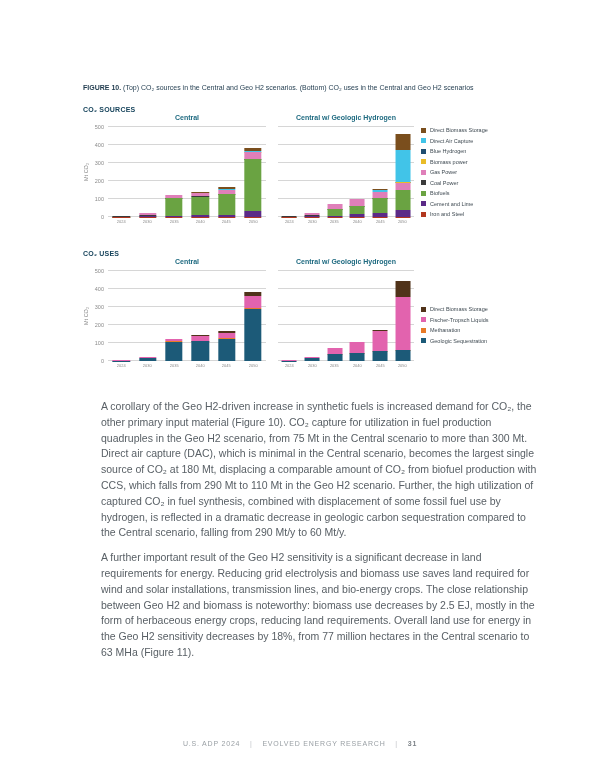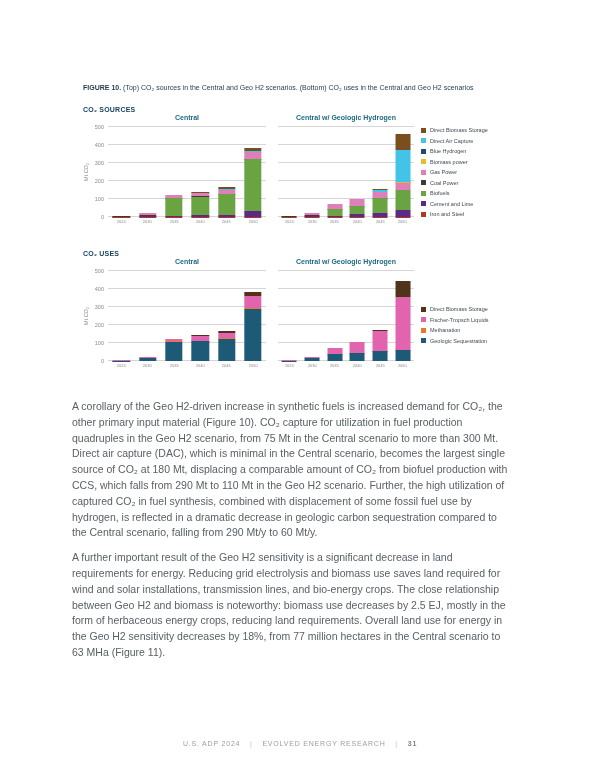--- a/index.html
+++ b/index.html
@@ -36,21 +36,21 @@
   .xlabels { display:flex; margin-top:1px; }
   .xtick { flex:1; text-align:center; font-size:5px; color:#8a8a8a;
     transform:scale(0.8); }
   .legend { margin-left:7px; }
   .legend-0 { margin-top:13px; }
   .legend-1 { margin-top:48px; }
   .legend-item { display:flex; align-items:center; margin-bottom:4.5px; }
   .chip { width:5px; height:5px; margin-right:4px; flex:none; }
   .legend-name { font-size:5.5px; color:#3f4a52; white-space:nowrap; }
 
-  .bodytext { position:absolute; left:72px; top:399px; width:440px; }
+  .bodytext { position:absolute; left:101px; top:399px; width:440px; }
   .bodytext p { margin:0 0 9px 0; font-size:10.5px; line-height:15.8px;
     color:#596066; }
 
   .pagefooter { position:absolute; left:0; top:740px; width:600px;
     text-align:center; font-size:7px; letter-spacing:0.8px; color:#9aa0a5; }
   .pagefooter .sep { margin:0 7px; color:#c0c4c8; }
   .pagefooter .pageno { font-weight:bold; color:#7c8287; }
 </style>
 </head>
 <body>

